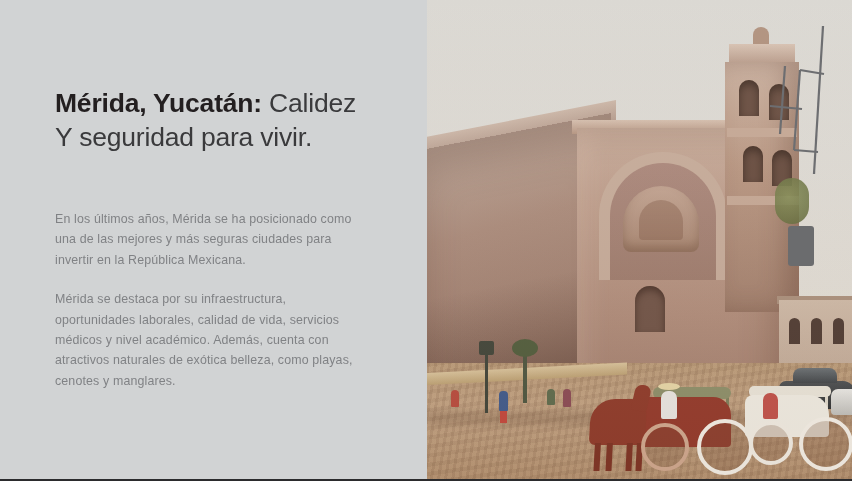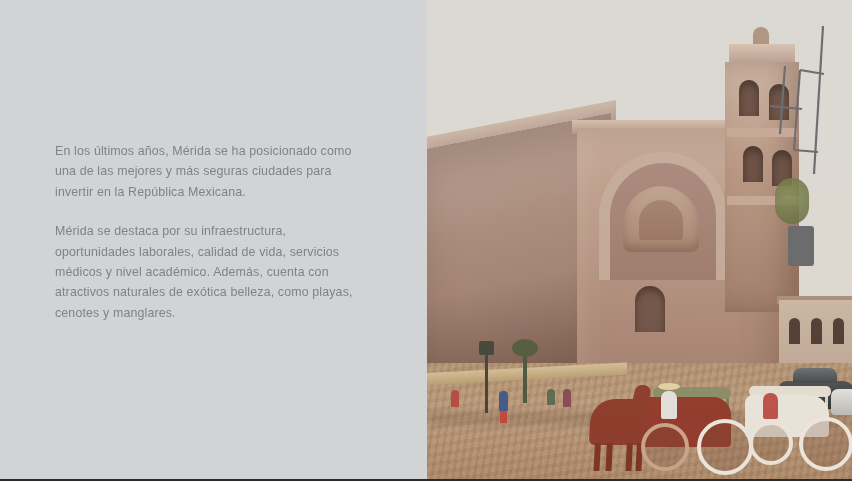--- a/index.html
+++ b/index.html
@@ -594,20 +594,24 @@
     z-index: 30;
   }
 </style>
 </head>
 <body>
 
 <div class="slide">
 
   <div class="text-col">
 
+    <h1 class="headline">
+      <span class="hl-strong">Mérida, Yucatán:</span><span class="hl-light"> Calidez</span><br>
+      <span class="hl-line-two">Y seguridad para vivir.</span>
+    </h1>
 
     <div class="body-block">
       <p class="para p1">En los últimos años, Mérida se ha posicionado como una de las mejores y más seguras ciudades para invertir en la República Mexicana.</p>
       <p class="para p2">Mérida se destaca por su infraestructura, oportunidades laborales, calidad de vida, servicios médicos y nivel académico. Además, cuenta con atractivos naturales de exótica belleza, como playas, cenotes y manglares.</p>
     </div>
 
   </div>
 
   <div class="photo">
     <div class="photo-inner">

